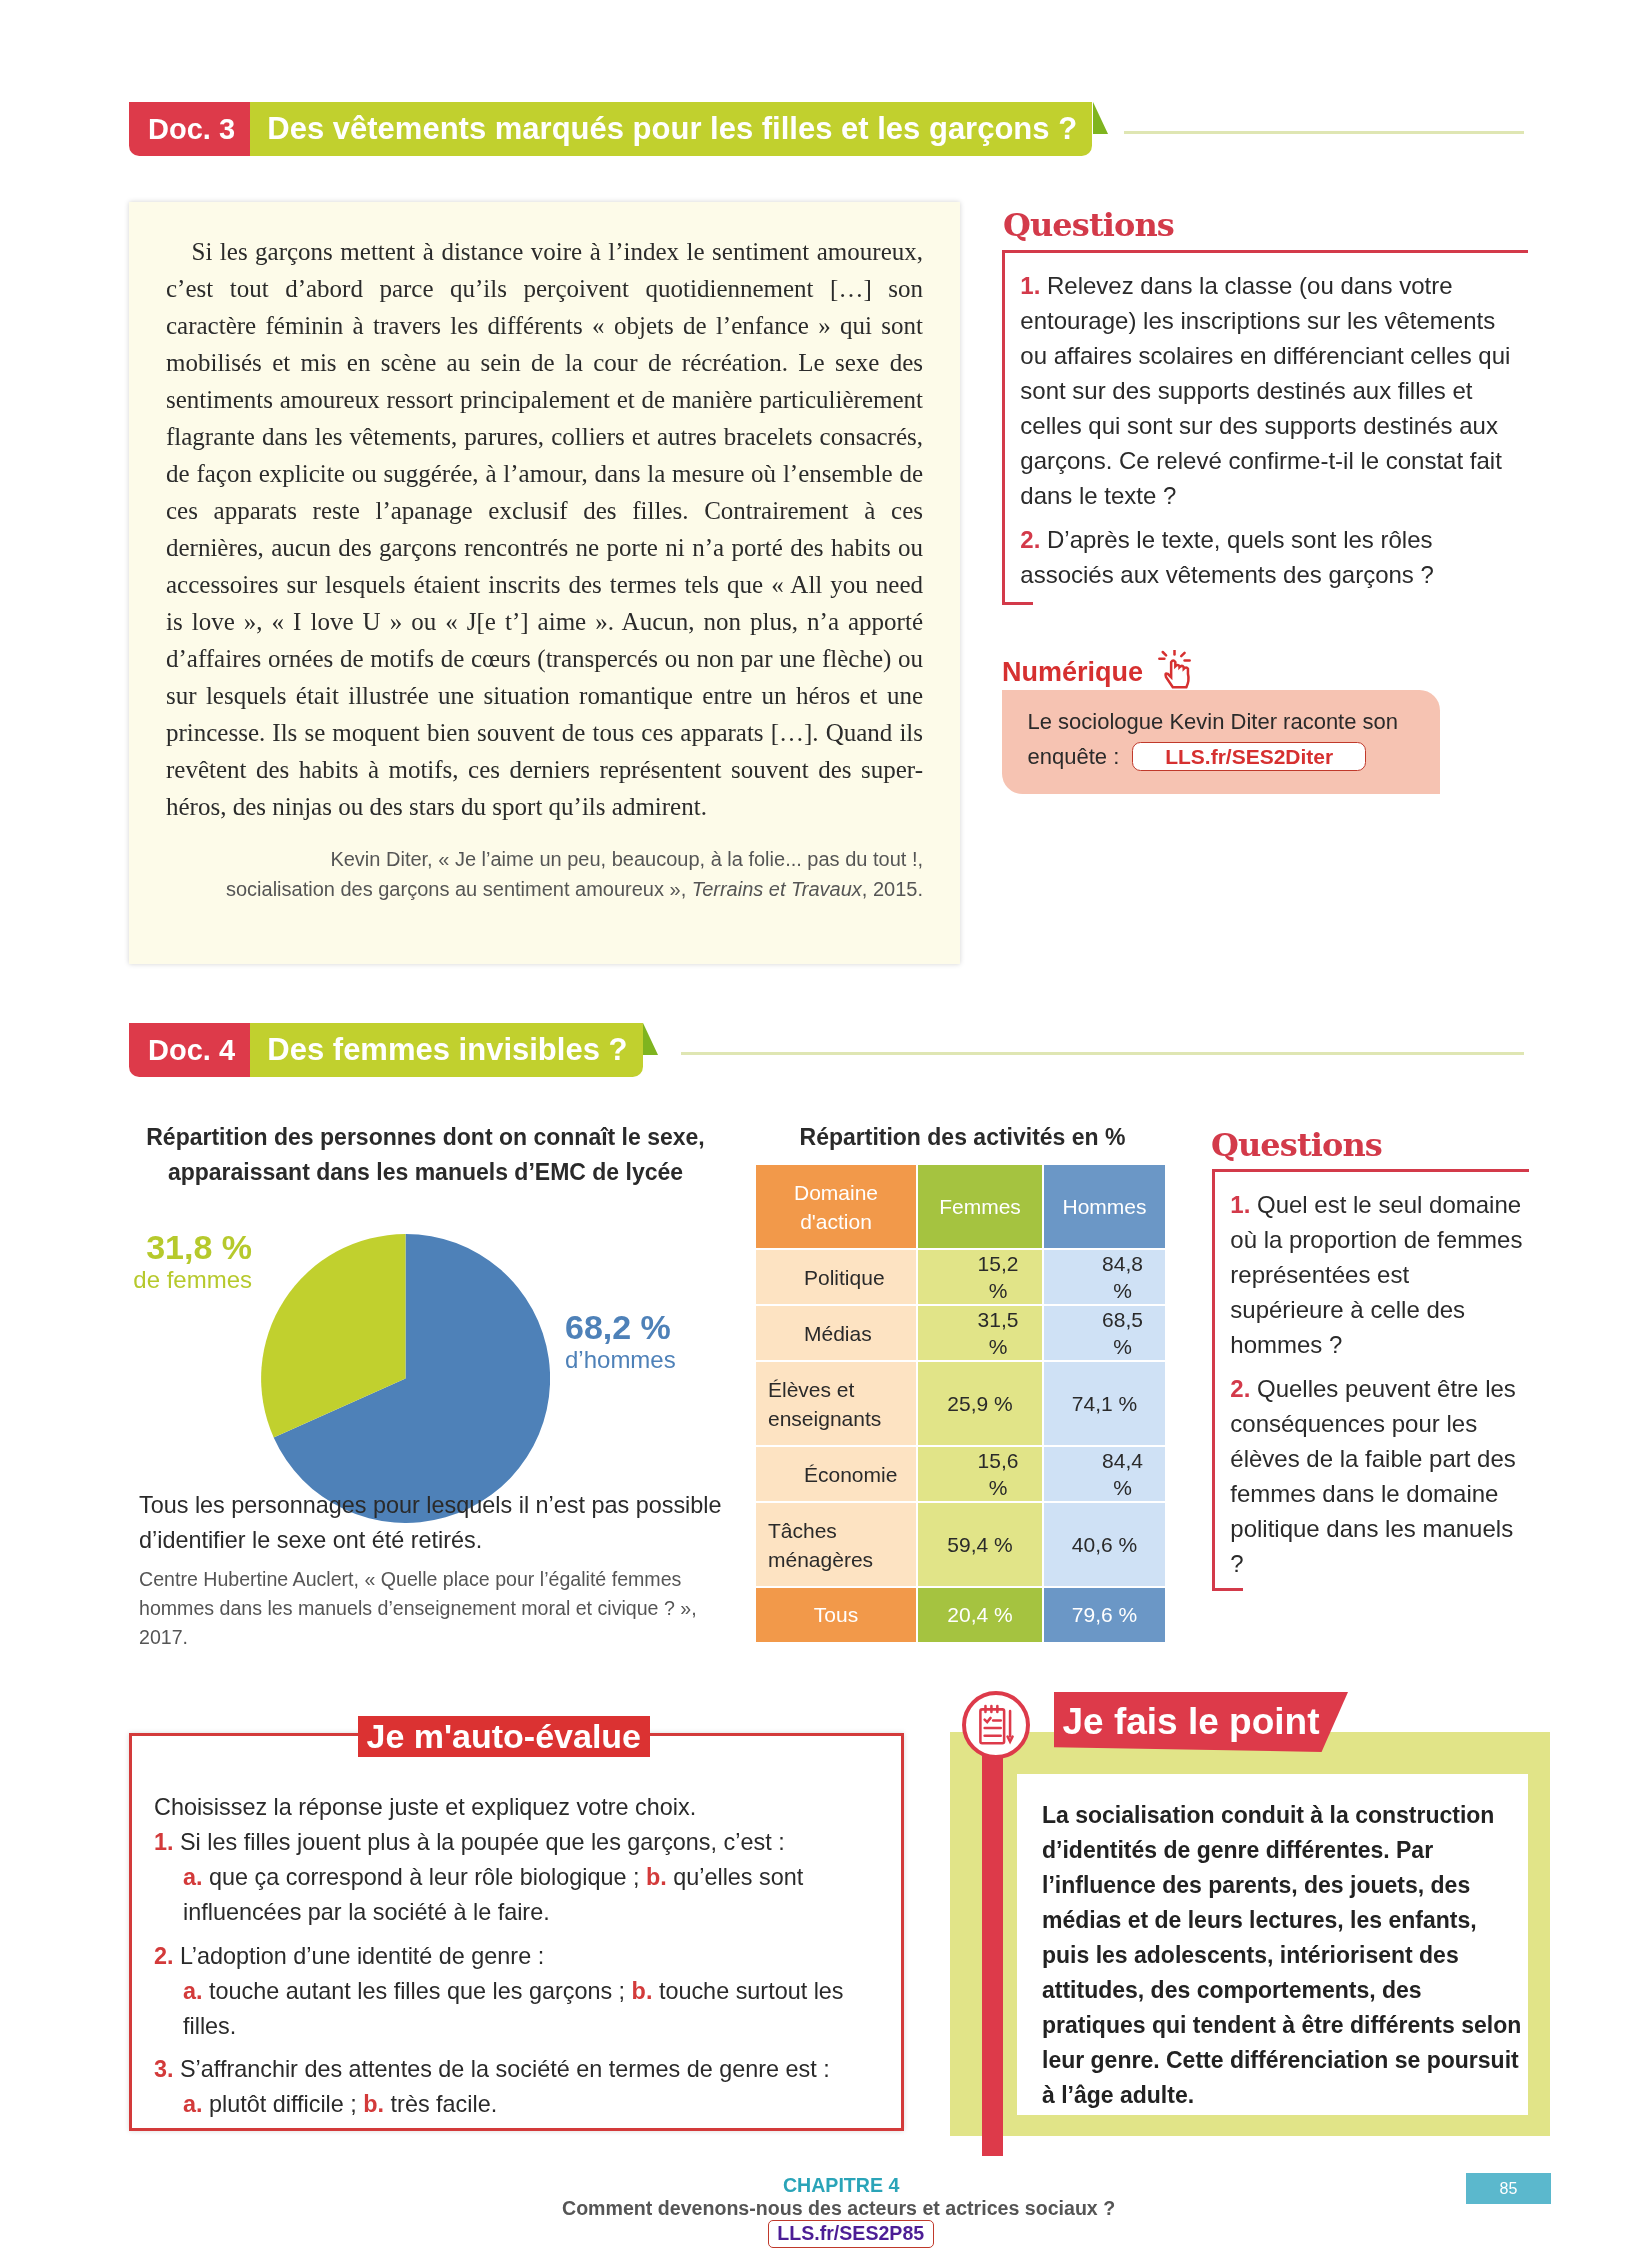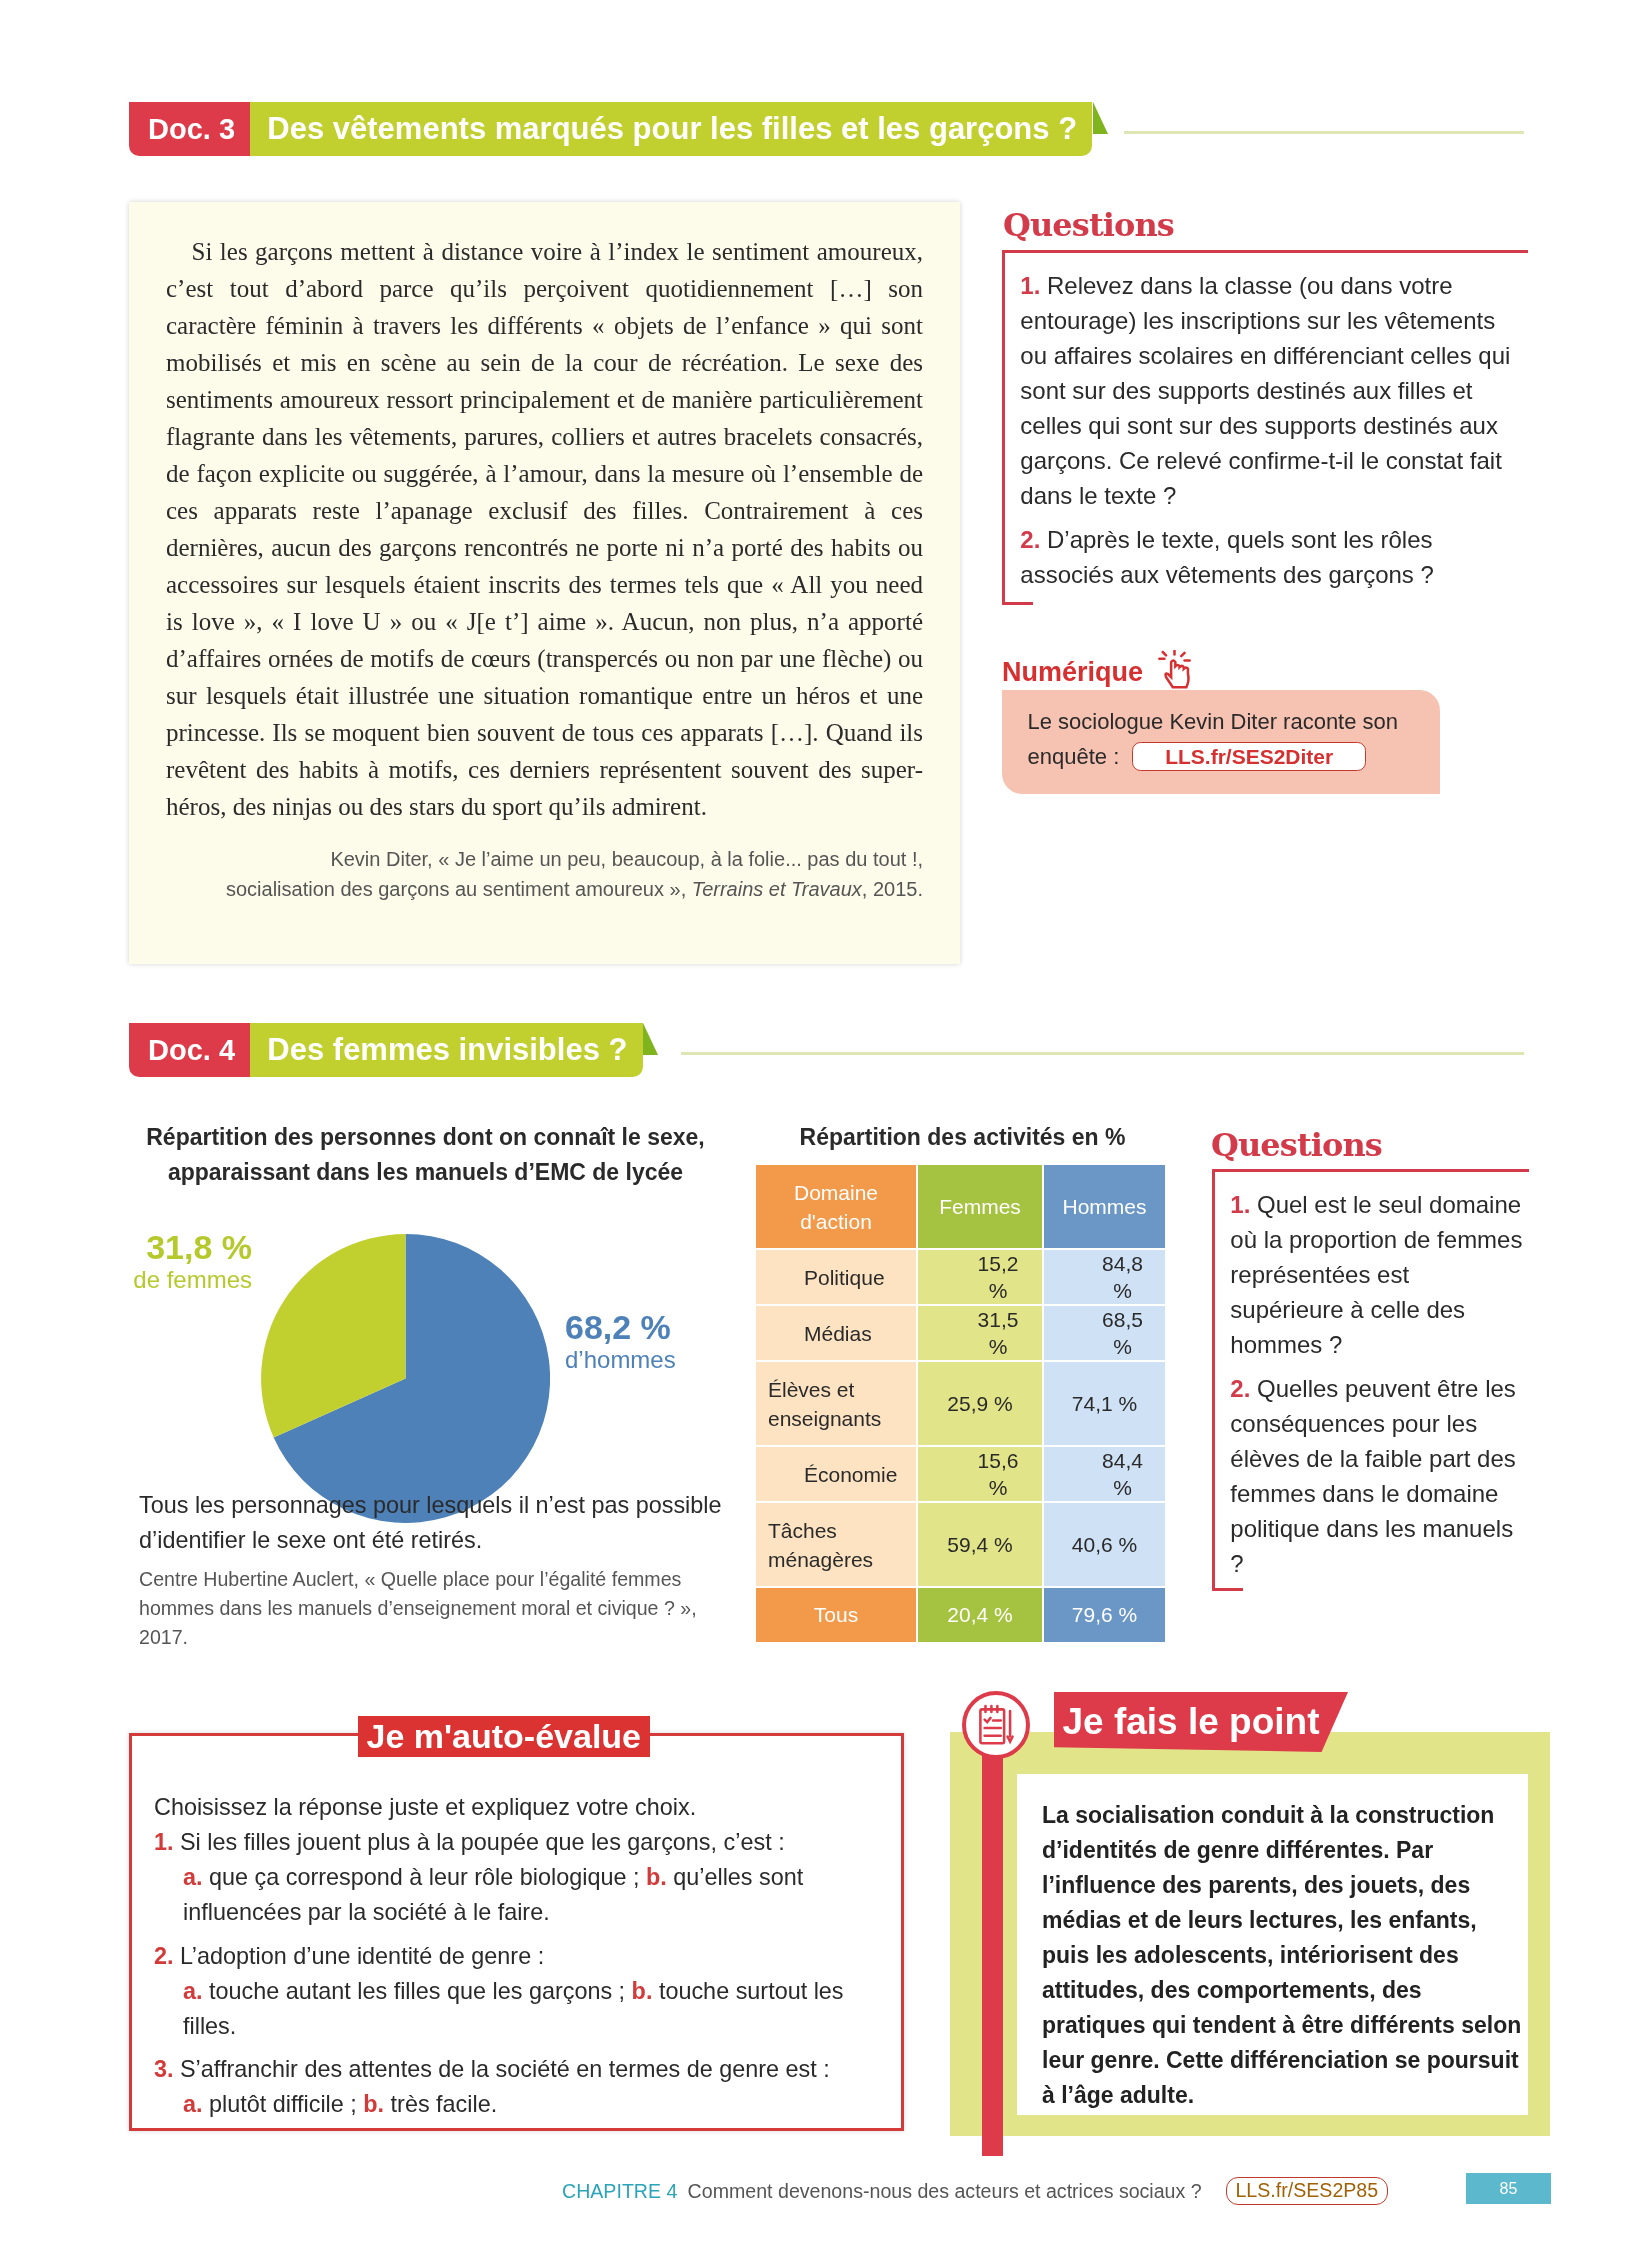--- a/index.html
+++ b/index.html
@@ -66,24 +66,24 @@
   .gap { height: 8.5px; }
 
   
   .point-bg { position: absolute; left: 950px; top: 1732px; width: 600px; height: 404px; background: #e1e488; }
   .point-inner { position: absolute; left: 1017px; top: 1774px; width: 511px; height: 341px; background: #fff; padding: 24px 0 0 25px; font-family: "Liberation Sans", sans-serif; font-weight: bold; font-size: 23px; line-height: 35px; color: #222; }
   .point-bar { position: absolute; left: 982px; top: 1754px; width: 21px; height: 402px; background: #dd3a4a; }
   .point-circle { position: absolute; left: 962px; top: 1691px; width: 68px; height: 68px; border-radius: 50%; background: #fff; border: 4.3px solid #dd3a4a; display: flex; align-items: center; justify-content: center; }
   .point-tag { position: absolute; left: 1054px; top: 1692px; width: 294px; height: 60px; background: #dd3a4a; clip-path: polygon(0 0, 100% 0, 91% 100%, 0 92%); color: #fff; font-family: "Liberation Sans", sans-serif; font-weight: bold; font-size: 37px; line-height: 60px; padding-left: 8.5px; }
 
   
-  .footer { position: absolute; left: 562px; top: 2174px; height: 34px; display: flex; align-items: center; font-family: "Liberation Sans", sans-serif; font-weight: normal; font-size: 19.6px; }
+  .footer { position: absolute; left: 562px; top: 2174px; height: 34px; display: flex; align-items: center; font-family: "Liberation Sans", sans-serif; font-weight: bold; font-size: 19.6px; flex-direction: column; }
   .footer .chap { color: #2aa4b8; margin-right: 10.2px; }
   .footer .ftitle { color: #555; margin-right: 15.3px; }
-  .footer .flink { border: 1.7px solid #c0392b; border-radius: 12px; color: #a16207; padding: 0 8.5px; line-height: 25.5px; font-size: 19.6px; margin-left: 9px; }
+  .footer .flink { border: 1.7px solid #c0392b; border-radius: 5px; color: #4c1d95; padding: 0 8.5px; line-height: 25.5px; font-size: 19.6px; margin-left: 9px; }
   .page-num { position: absolute; left: 1466px; top: 2173px; width: 85px; height: 31px; background: #5bb8cd; color: #fff; font-family: "Liberation Sans", sans-serif; font-size: 16px; line-height: 31px; text-align: center; }
 </style>
 </head>
 <body>
 
 <div class="doc-header" style="top:102px;border-radius:16px;">
   <div class="doc-num">Doc. 3</div>
   <div class="doc-title">Des vêtements marqués pour les filles et les garçons ?</div>
 </div>
 <div class="doc-rule" style="left:1124px; top:131px; width:400px;"></div>

